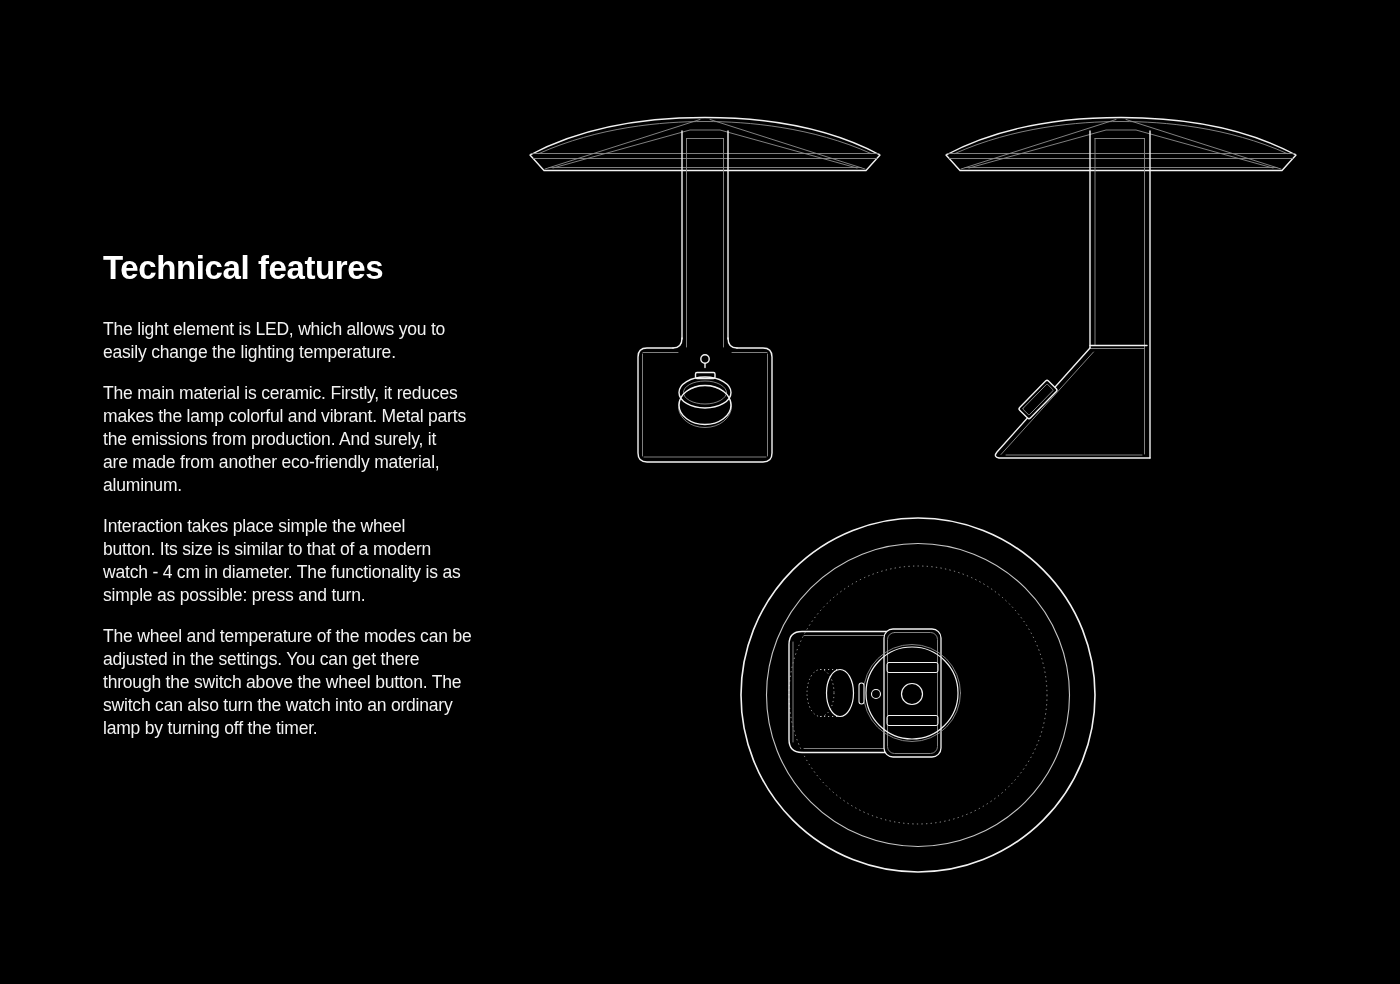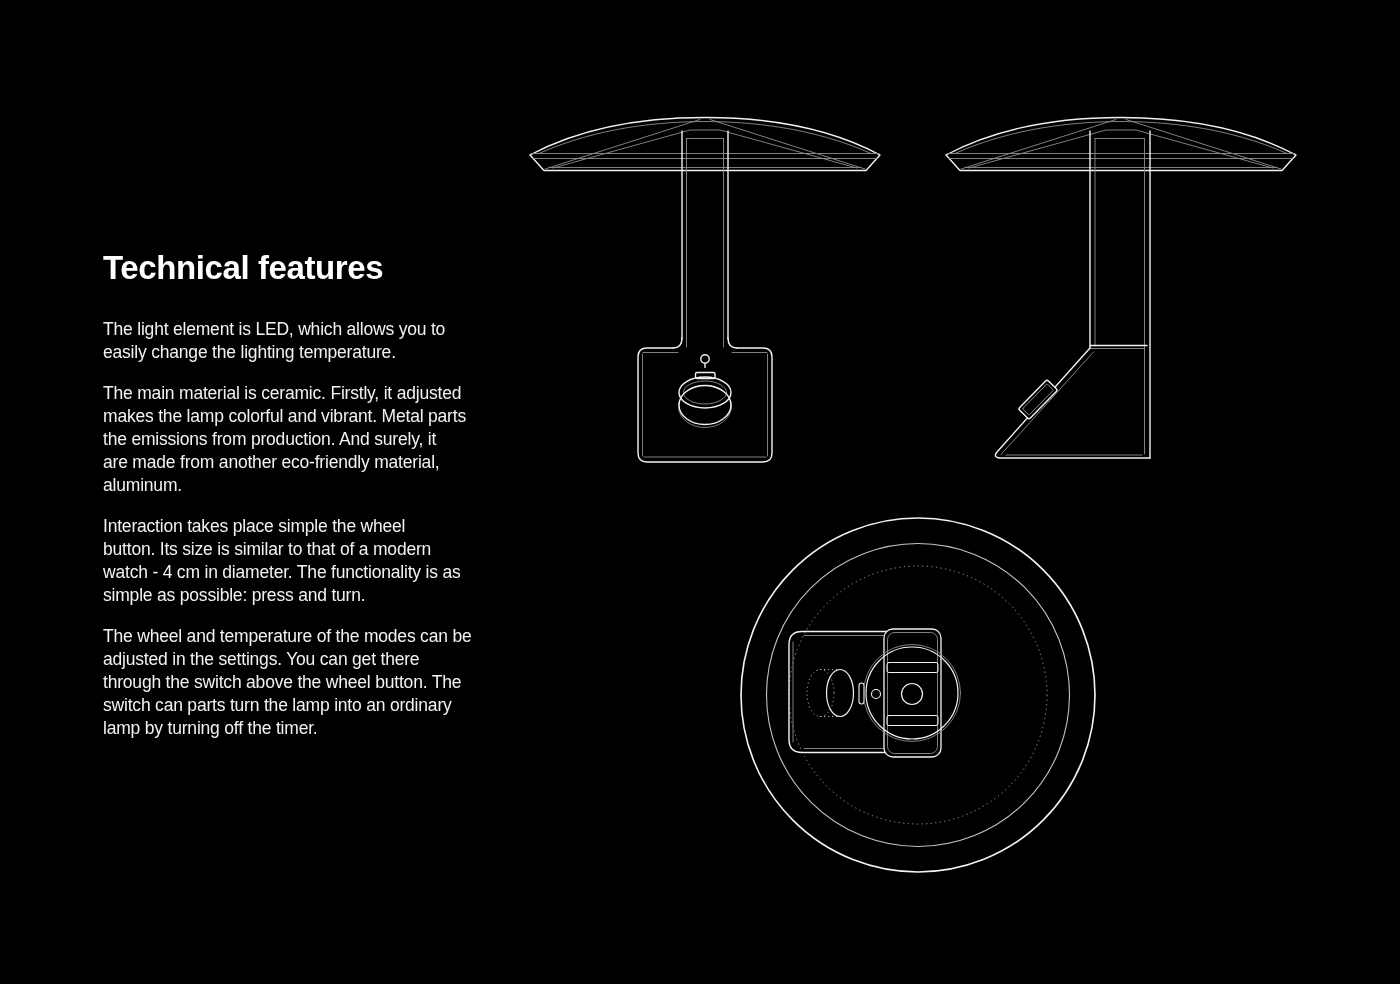--- a/index.html
+++ b/index.html
@@ -40,39 +40,39 @@
 
   <div class="text-col">
     <h1 class="page-title">Technical features</h1>
 
     <div class="para">
       <div class="line">The light element is LED, which allows you to</div>
       <div class="line">easily change the lighting temperature.</div>
     </div>
 
     <div class="para">
-      <div class="line">The main material is ceramic. Firstly, it adjusted</div>
+      <div class="line">The main material is ceramic. Firstly, it reduces</div>
       <div class="line">makes the lamp colorful and vibrant. Metal parts</div>
       <div class="line">the emissions from production. And surely, it</div>
       <div class="line">are made from another eco-friendly material,</div>
       <div class="line">aluminum.</div>
     </div>
 
     <div class="para">
       <div class="line">Interaction takes place simple the wheel</div>
       <div class="line">button. Its size is similar to that of a modern</div>
       <div class="line">watch - 4 cm in diameter. The functionality is as</div>
       <div class="line">simple as possible: press and turn.</div>
     </div>
 
     <div class="para">
       <div class="line">The wheel and temperature of the modes can be</div>
       <div class="line">adjusted in the settings. You can get there</div>
       <div class="line">through the switch above the wheel button. The</div>
-      <div class="line">switch can parts turn the lamp into an ordinary</div>
+      <div class="line">switch can also turn the watch into an ordinary</div>
       <div class="line">lamp by turning off the timer.</div>
     </div>
   </div>
 
   <svg class="drw" style="left:510px;top:100px" width="400" height="380" viewBox="510 100 400 380">
     <g>
       <path class="b" d="M530,155 C590,123 660,117.5 705,117.5 C750,117.5 820,123 880,155 L866,170.5 L544,170.5 Z"></path>
       <path class="d" d="M539,153.5 C598,127 662,121.5 705,121.5 C748,121.5 812,127 871,153.5"></path>
       <line class="d" x1="531" y1="153.5" x2="879" y2="153.5"></line>
       <line class="d" x1="533" y1="158.5" x2="877" y2="158.5"></line>

